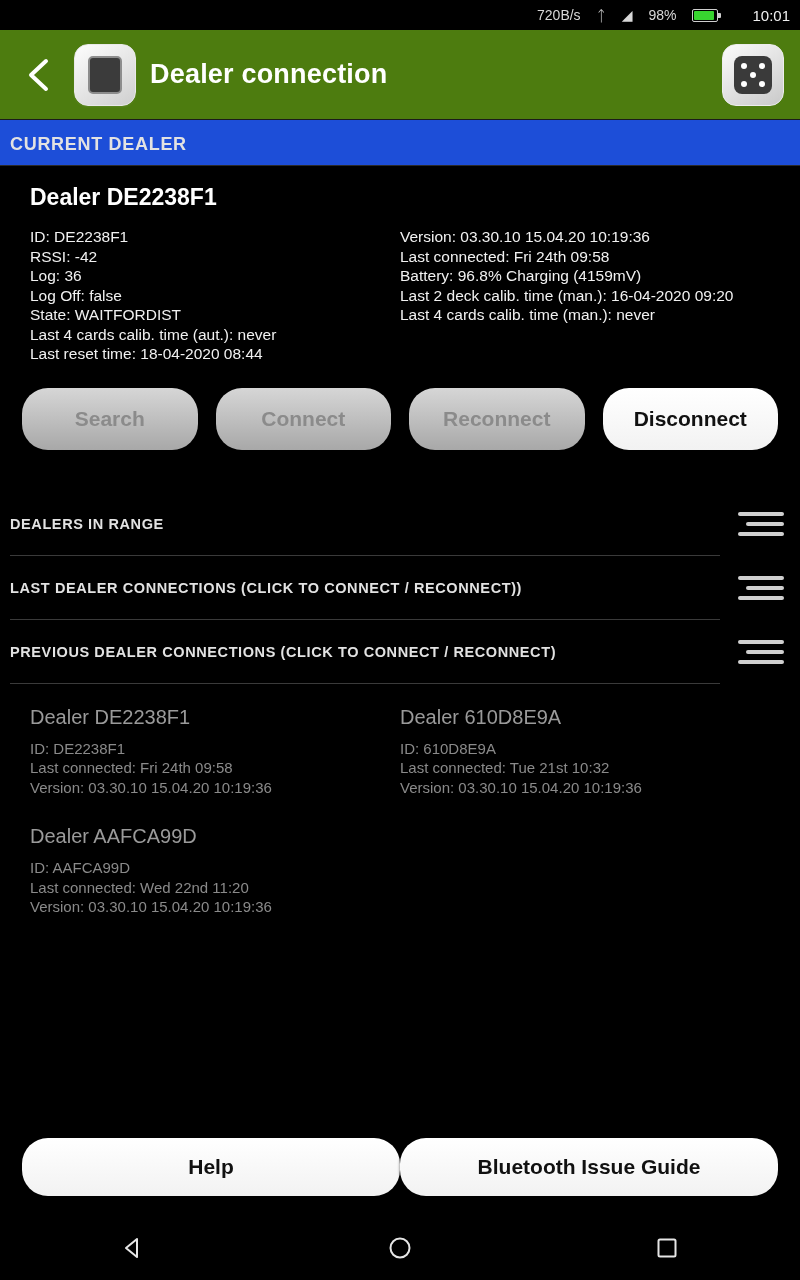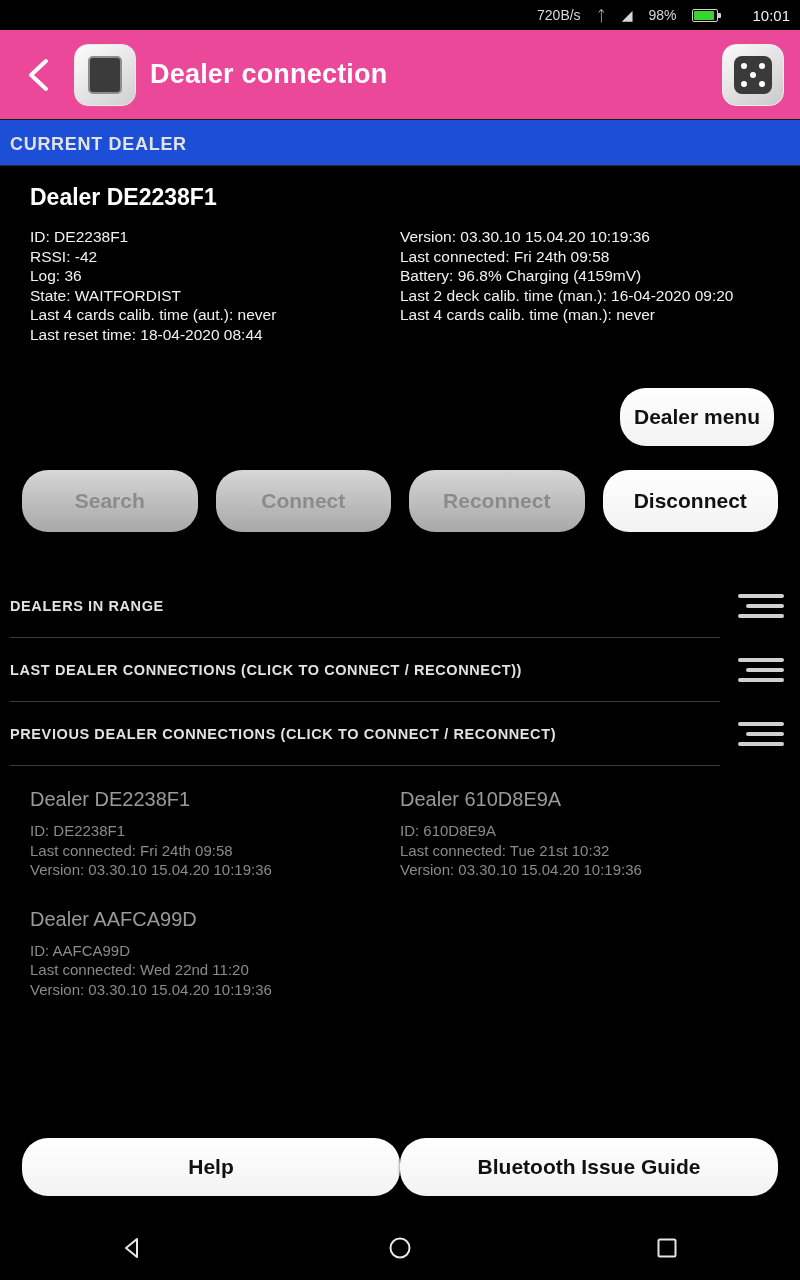--- a/index.html
+++ b/index.html
@@ -33,21 +33,21 @@
     width:3px; height:5px; background:#cfcfcf; border-radius:0 1px 1px 0;
   }
   .battery i { display:block; height:100%; width:88%; background:#38d430; border-radius:1px; }
   .clock { font-size: 15px; color: #f0f0f0; margin-left: 18px; }
 
   
   .appbar {
     height: 90px;
     display: flex; align-items: center;
     padding: 0 16px; gap: 14px;
-    background: #ec4899;
+    background: #4d7c0f;
     border-bottom: 1px solid #1b1b1b;
   }
   .back-btn { width: 44px; height: 44px; display: flex; align-items: center; justify-content: center; }
   .back-btn svg { display: block; }
   .dealer-logo {
     width: 62px; height: 62px; border-radius: 14px;
     background: linear-gradient(145deg,#fdfdfd,#cfcfcf);
     border: 1px solid #e9e9e9;
     display: flex; align-items: center; justify-content: center;
     box-shadow: 0 1px 2px rgba(255,255,255,0.08);
@@ -197,36 +197,34 @@
   <div class="section-head">CURRENT DEALER</div>
   <div class="divider"></div>
 
   <div class="current-dealer">
     <div class="cd-title">Dealer DE2238F1</div>
     <div class="cd-cols">
       <div class="cd-col">
         <p>ID: DE2238F1</p>
         <p>RSSI: -42</p>
         <p>Log: 36</p>
+        <p>Log Off: false</p>
         <p>State: WAITFORDIST</p>
         <p>Last 4 cards calib. time (aut.): never</p>
         <p>Last reset time: 18-04-2020 08:44</p>
       </div>
       <div class="cd-col">
         <p>Version: 03.30.10 15.04.20 10:19:36</p>
         <p>Last connected: Fri 24th 09:58</p>
         <p>Battery: 96.8% Charging (4159mV)</p>
         <p>Last 2 deck calib. time (man.): 16-04-2020 09:20</p>
         <p>Last 4 cards calib. time (man.): never</p>
       </div>
     </div>
 
-    <div class="menu-row">
-      <button class="pill btn-white dealer-menu-btn">Dealer menu</button>
-    </div>
 
     <div class="action-row">
       <button class="pill btn-disabled">Search</button>
       <button class="pill btn-disabled">Connect</button>
       <button class="pill btn-disabled">Reconnect</button>
       <button class="pill btn-white">Disconnect</button>
     </div>
   </div>
 
   <div style="height:42px"></div>

